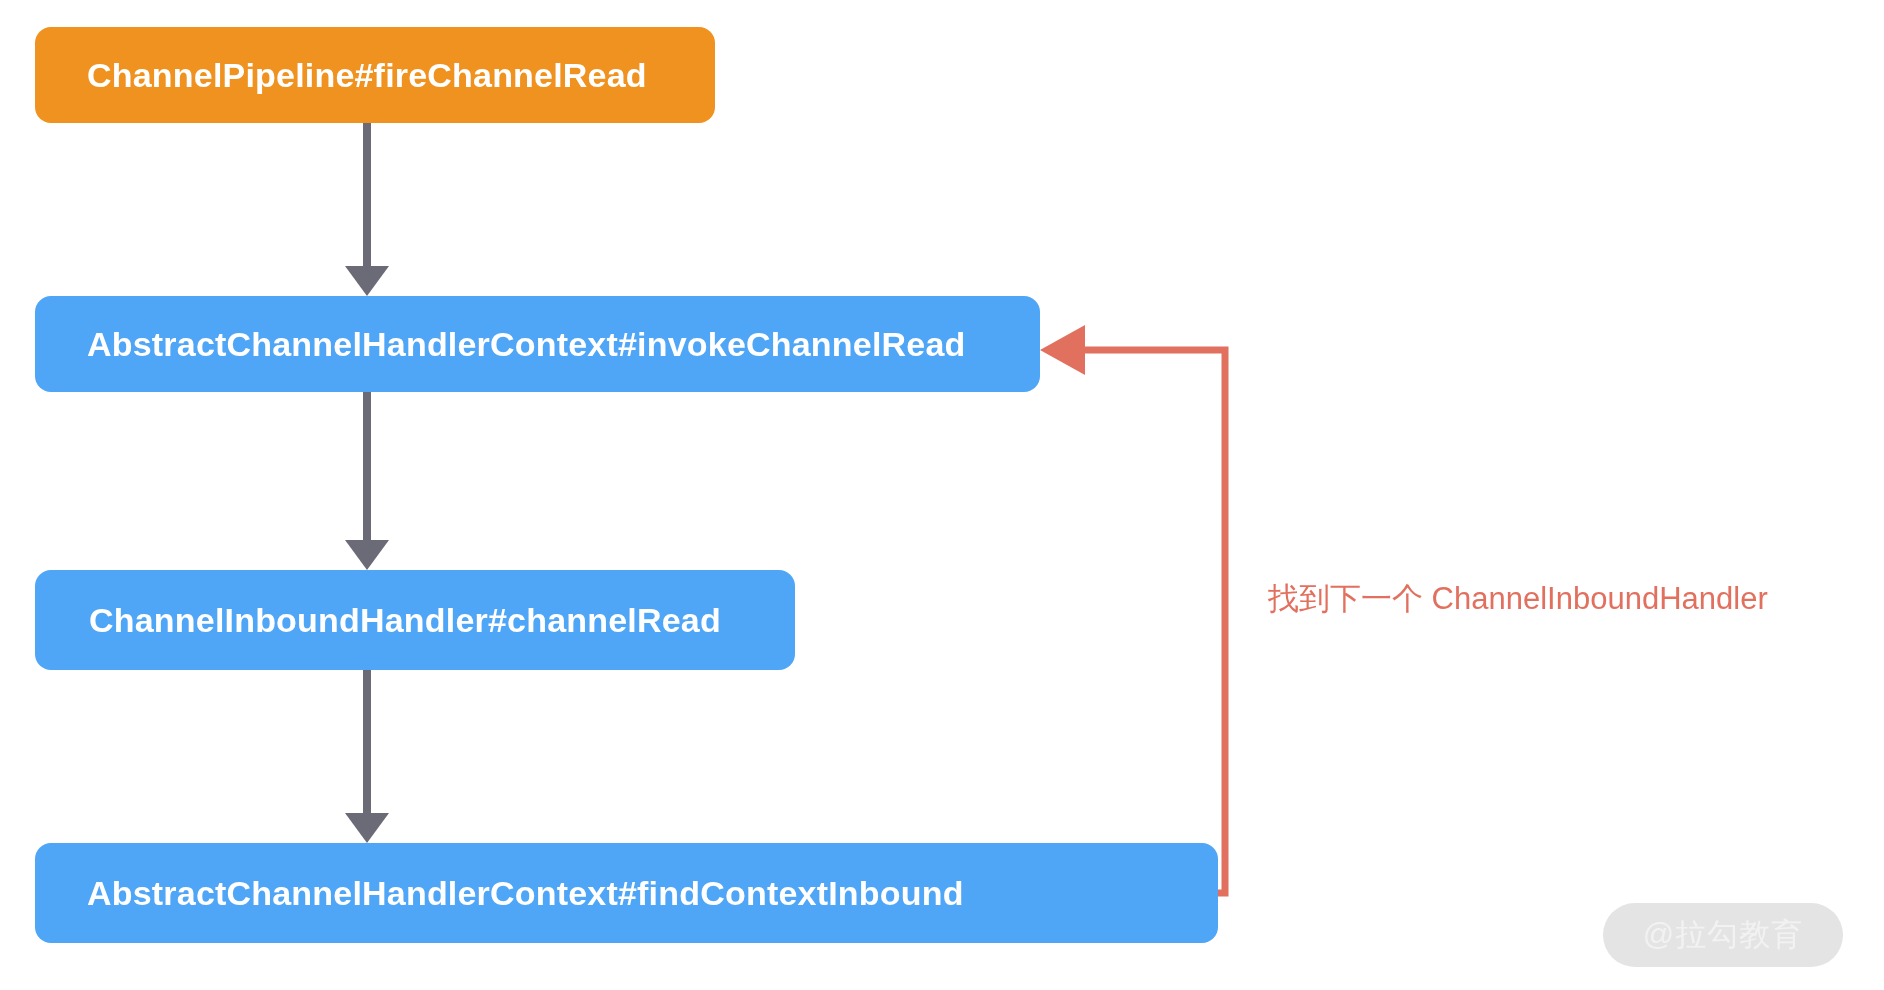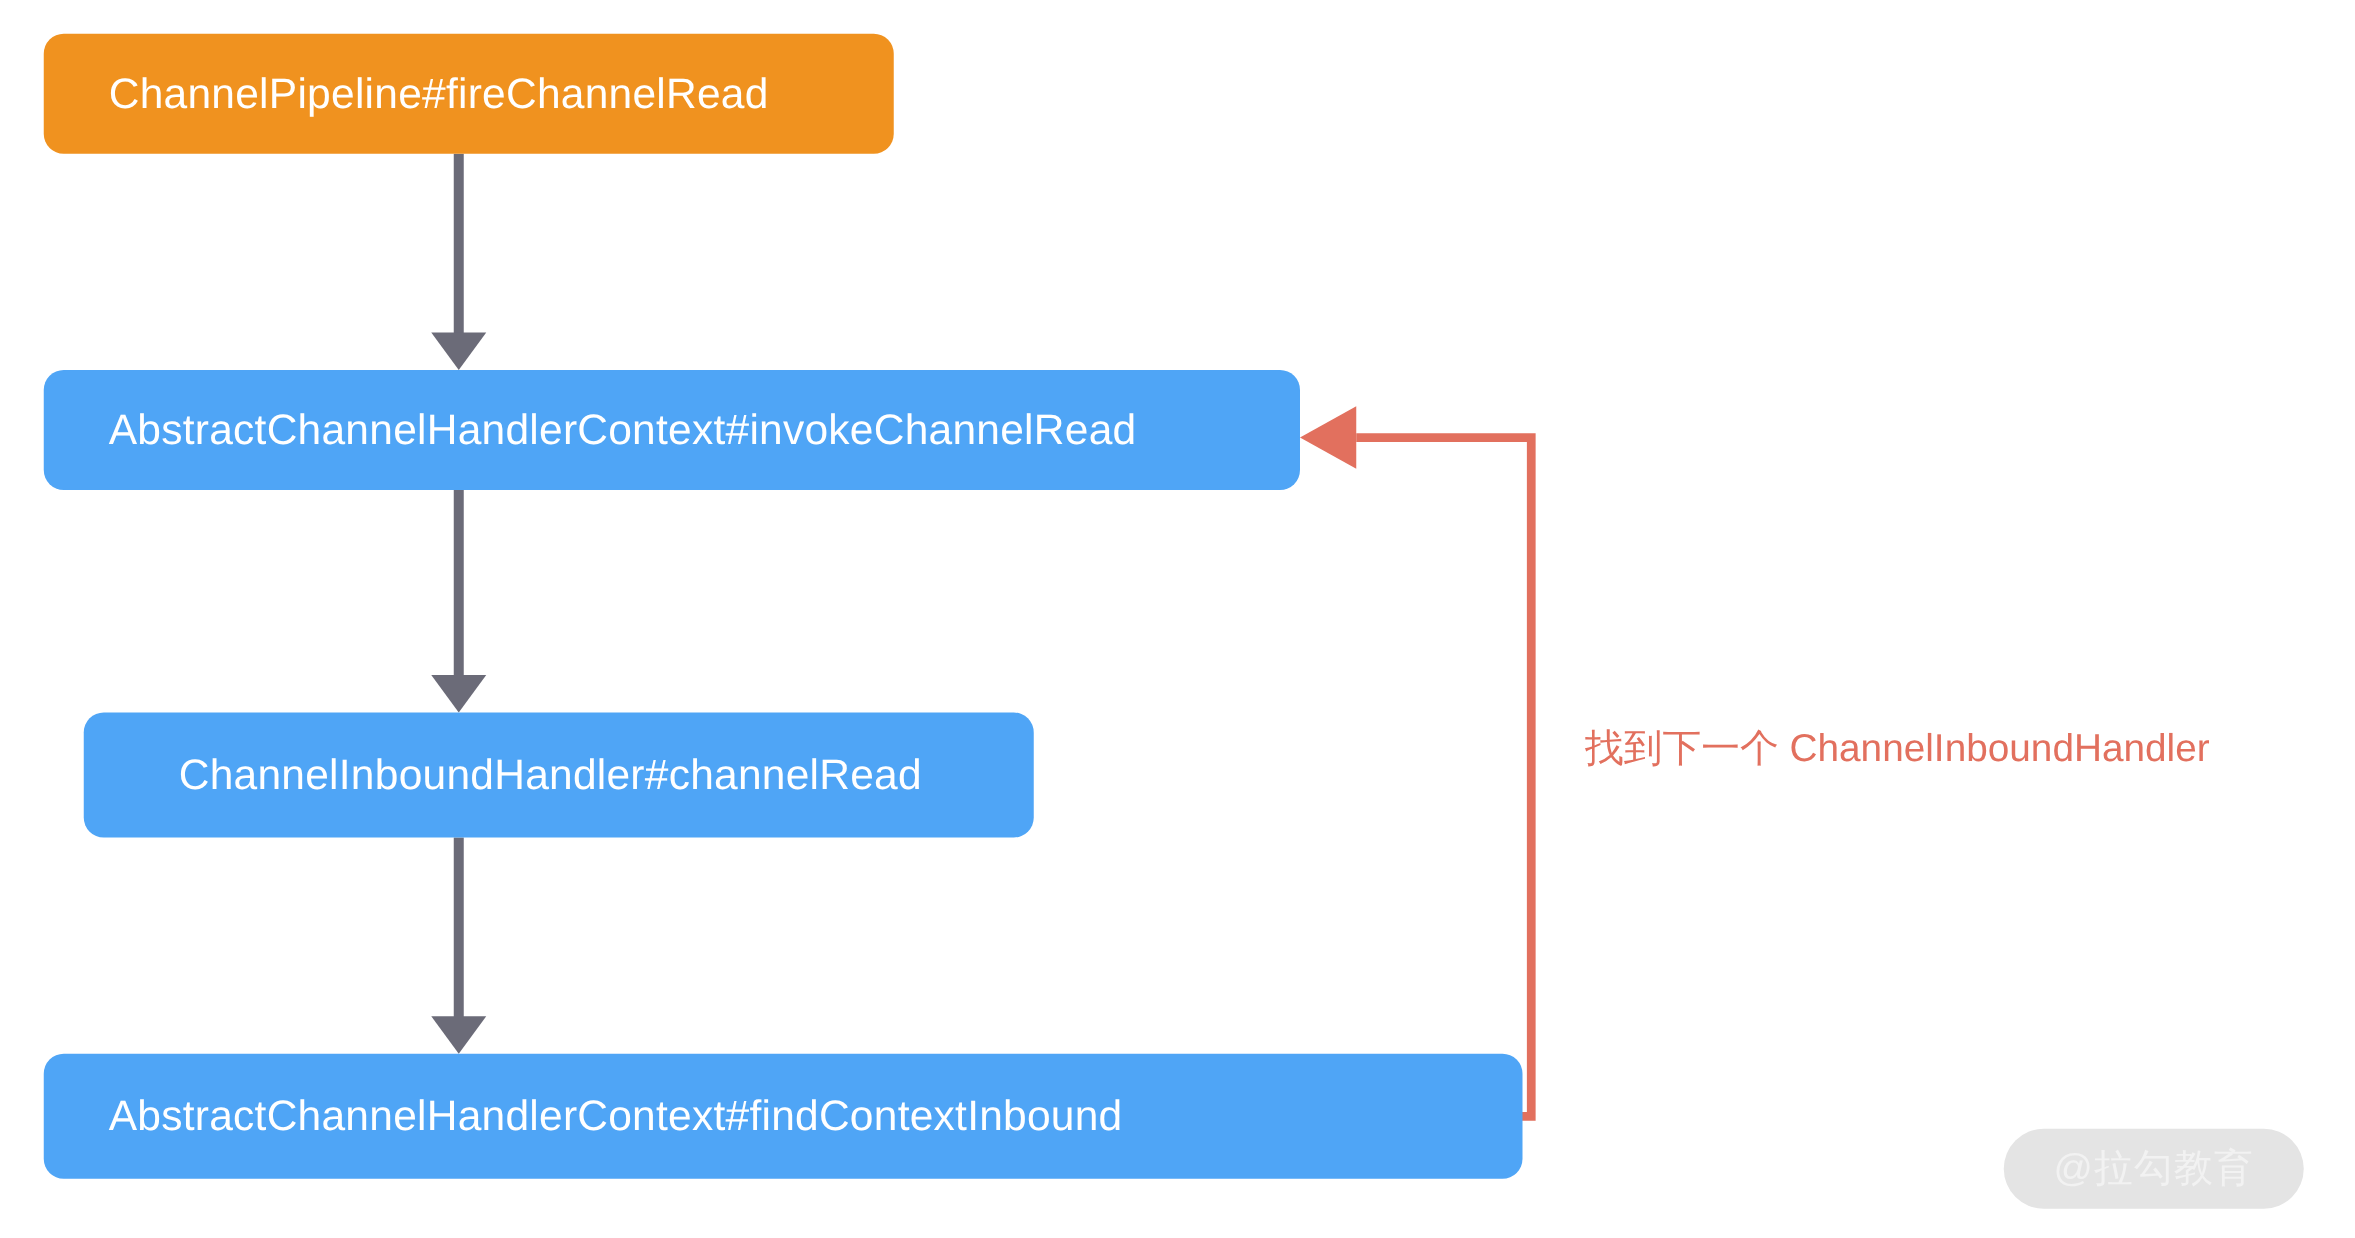--- a/index.html
+++ b/index.html
@@ -22,38 +22,38 @@
 
   
   .node {
     position: absolute;
     display: flex;
     align-items: center;
     box-sizing: border-box;
     border-radius: 16px;
     color: #ffffff;
     font-size: 34px;
-    font-weight: 400;
+    font-weight: 700;
     letter-spacing: 0.2px;
     white-space: nowrap;
     padding-left: 52px;
     padding-right: 30px;
   }
   .node.orange { background: #F0921F; }
   .node.blue   { background: #4FA5F6; }
 
   .node-label {
     display: inline-block;
     line-height: 1;
   }
 
   
   #node-fire-channel-read      { left: 35px;  top: 27px;  width: 680px; height: 96px; }
   #node-invoke-channel-read    { left: 35px;  top: 296px; width: 1005px; height: 96px; }
-  #node-channel-read           { left: 35px;  top: 570px; width: 760px; height: 100px; padding-left: 76px; margin-left: 32px; }
+  #node-channel-read           { left: 35px;  top: 570px; width: 760px; height: 100px; padding-left: 54px; }
   #node-find-context-inbound   { left: 35px;  top: 843px; width: 1183px; height: 100px; padding-left: 52px; }
 
   
   #connectors {
     position: absolute;
     left: 0;
     top: 0;
     width: 1884px;
     height: 990px;
     pointer-events: none;

